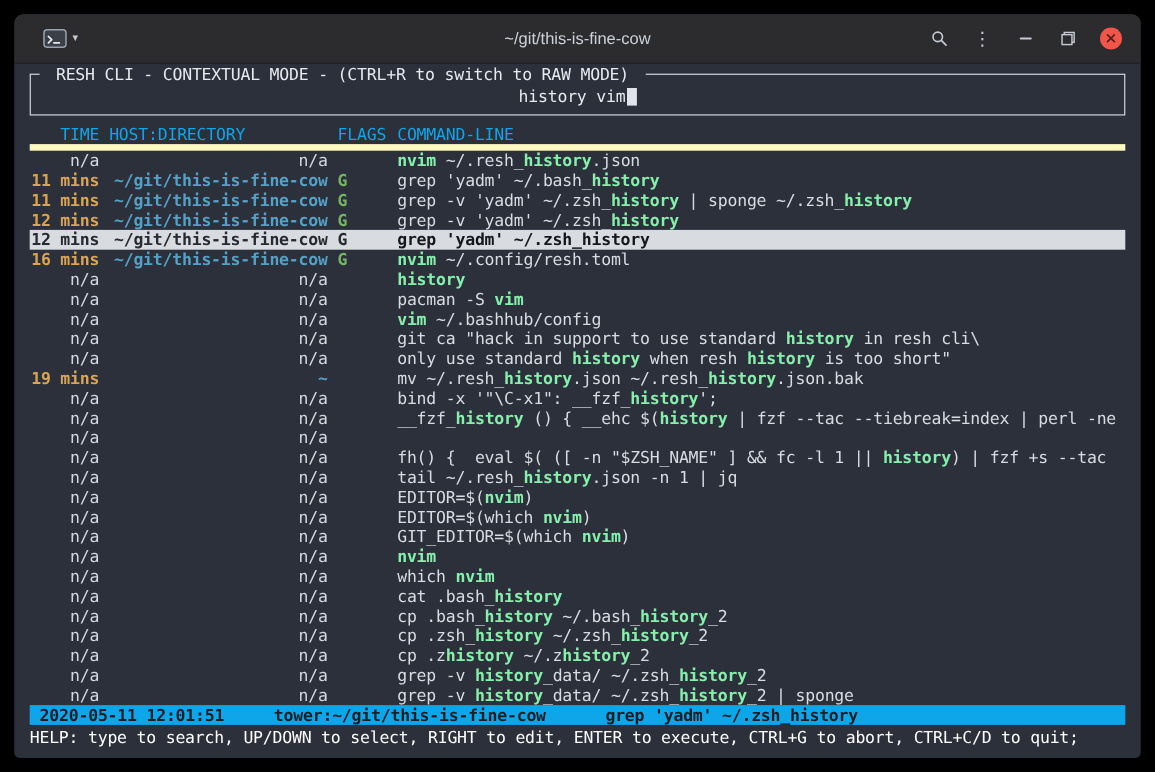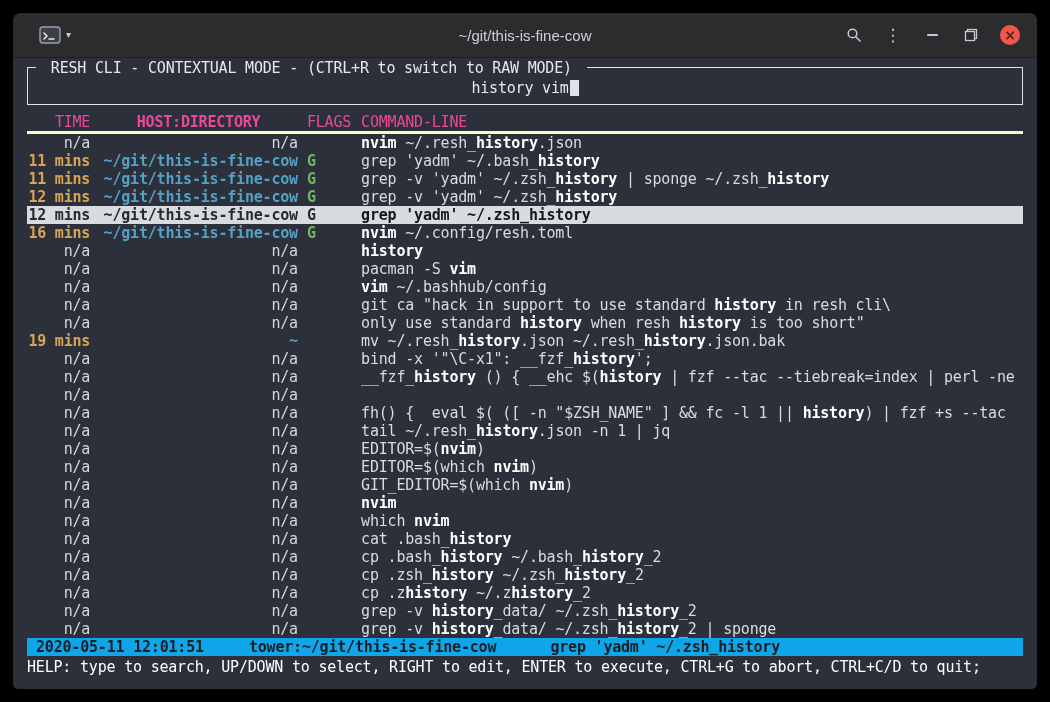--- a/index.html
+++ b/index.html
@@ -47,28 +47,28 @@
   }
   .query-line{height:18px;white-space:pre;color:#e6e9ee;text-align:center;}
   .cursor{display:inline-block;width:9px;height:16px;background:#e0e4ea;vertical-align:-3px;margin-left:1px;}
   
   .row{display:flex;height:18px;line-height:18px;align-items:stretch;}
   .c-time{width:7ch;flex:none;text-align:right;white-space:pre;}
   .c-gap{width:1ch;flex:none;}
   .c-dir{width:22ch;flex:none;text-align:right;white-space:pre;overflow:hidden;}
   .c-flags{width:6ch;flex:none;white-space:pre;}
   .c-cmd{flex:1;min-width:0;white-space:pre;overflow:hidden;}
-  .hdr{margin-top:8px;border-bottom:3px solid #fef9c3;color:#ec4899;}
-  .hdr-dir{display:flex;justify-content:center;font-weight:bold;}
+  .hdr{margin-top:8px;border-bottom:6px solid #fef9c3;color:#0ea5e9;}
+  .hdr-dir{display:flex;justify-content:flex-start;}
   .t-val{color:#d9a453;font-weight:bold;}
   .t-na{color:#d3d7de;}
   .d-path{color:#55a1c6;font-weight:bold;}
   .d-na{color:#d3d7de;}
   .f-g{color:#74b463;font-weight:bold;}
-  .hl{color:#ffffff;font-weight:bold;}
+  .hl{color:#86efac;font-weight:bold;}
   .sel{background:#d8dbe0;}
   .sel .c-time,.sel .c-dir,.sel .c-flags{color:#262a31;font-weight:bold;}
   .sel .c-cmd{color:#14171c;font-weight:bold;}
   .sel .hl{color:#14171c;}
   
   .statusbar{
     height:18px;line-height:18px;background:#0ea5e9;color:#1b1e24;font-weight:bold;
     display:flex;white-space:pre;overflow:hidden;
   }
   .sb-time{margin-left:1ch;}

